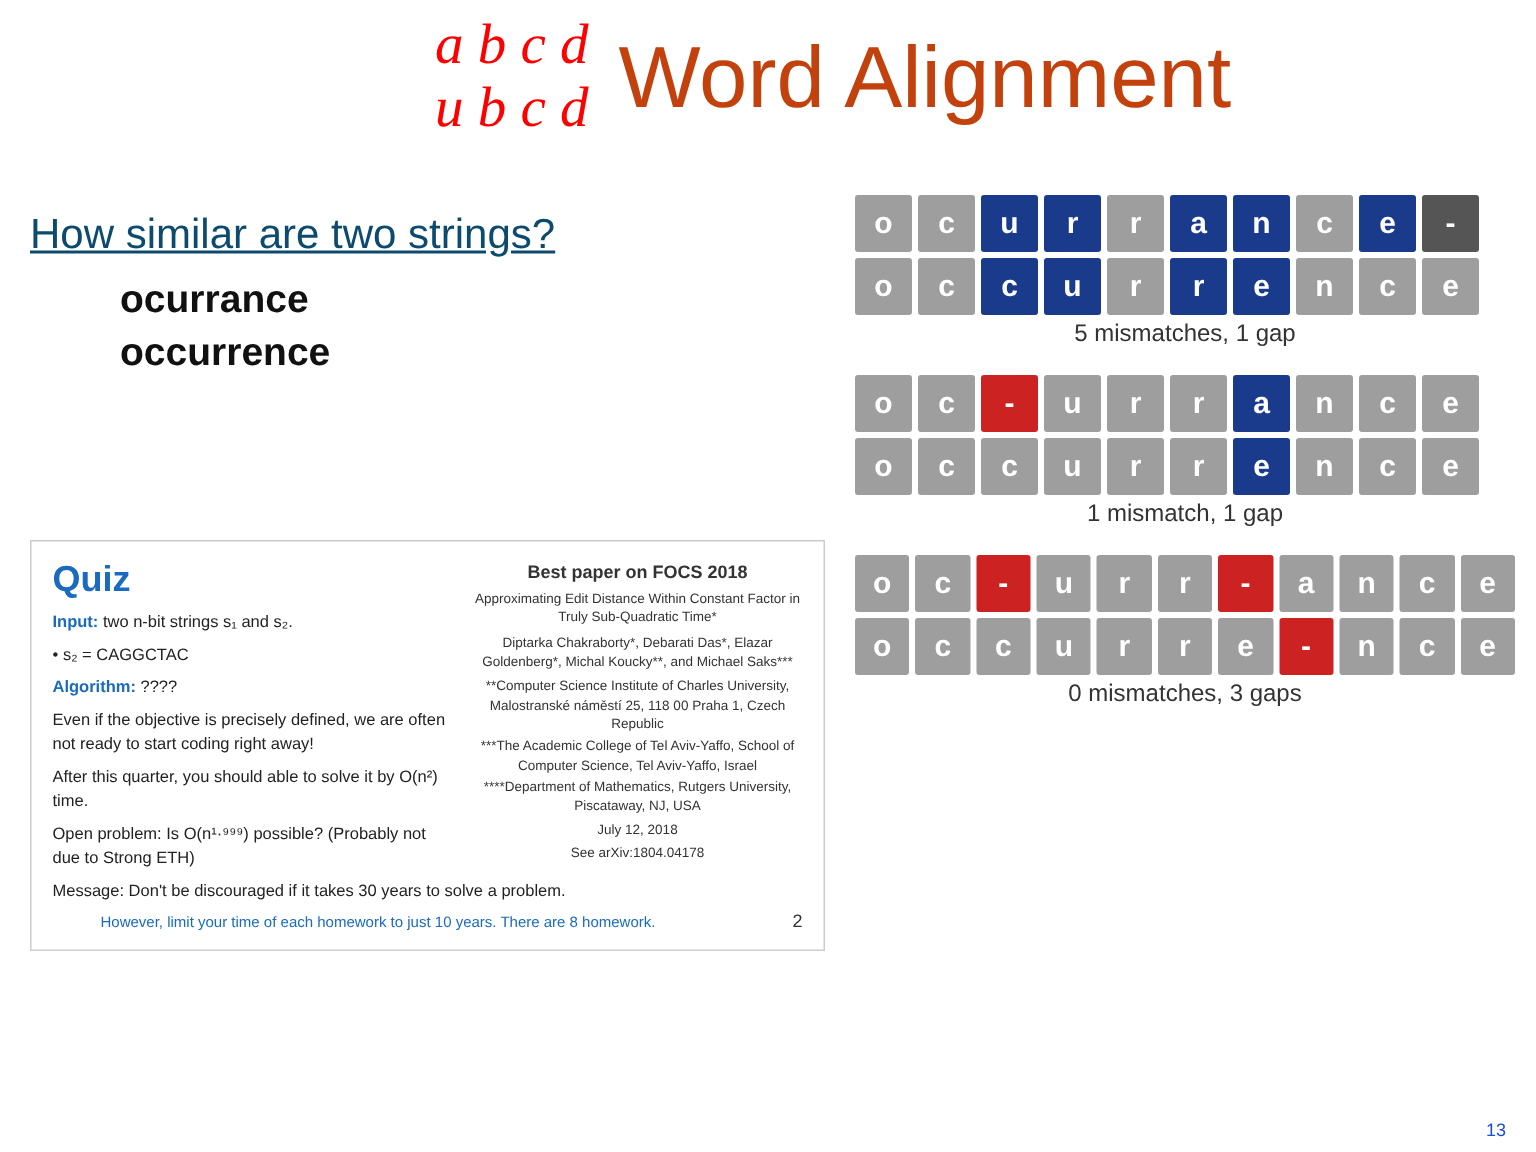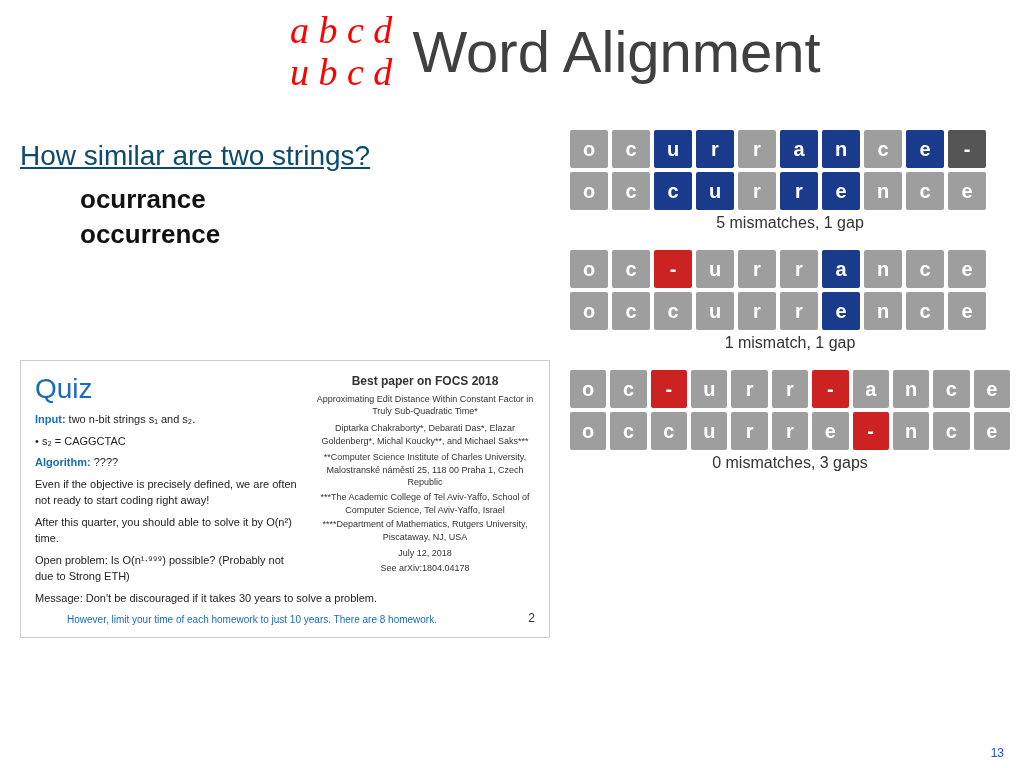--- a/index.html
+++ b/index.html
@@ -24,21 +24,21 @@
     .handwriting-logo {
       font-size: 38px;
       color: red;
       font-family: 'Comic Sans MS', cursive;
       line-height: 1.1;
       margin-right: 20px;
       font-style: italic;
     }
     .page-title {
       font-size: 58px;
-      color: #404040;
+      color: #c2410c;
       font-weight: normal;
       font-family: Arial, sans-serif;
     }
 
     
     .left-panel {
       position: absolute;
       top: 140px;
       left: 20px;
       width: 530px;
@@ -64,23 +64,23 @@
       top: 360px;
       left: 20px;
       width: 530px;
       border: 1px solid #ccc;
       padding: 12px 14px;
       font-size: 11px;
       color: #222;
       background: white;
     }
     .quiz-title {
-      font-size: 28px;
+      font-size: 24px;
       color: #1a6bbf;
-      font-weight: normal;
+      font-weight: bold;
       margin-bottom: 6px;
     }
     .quiz-paper-box {
       float: right;
       width: 220px;
       font-size: 9px;
       text-align: center;
       color: #333;
       margin-left: 10px;
       line-height: 1.4;

